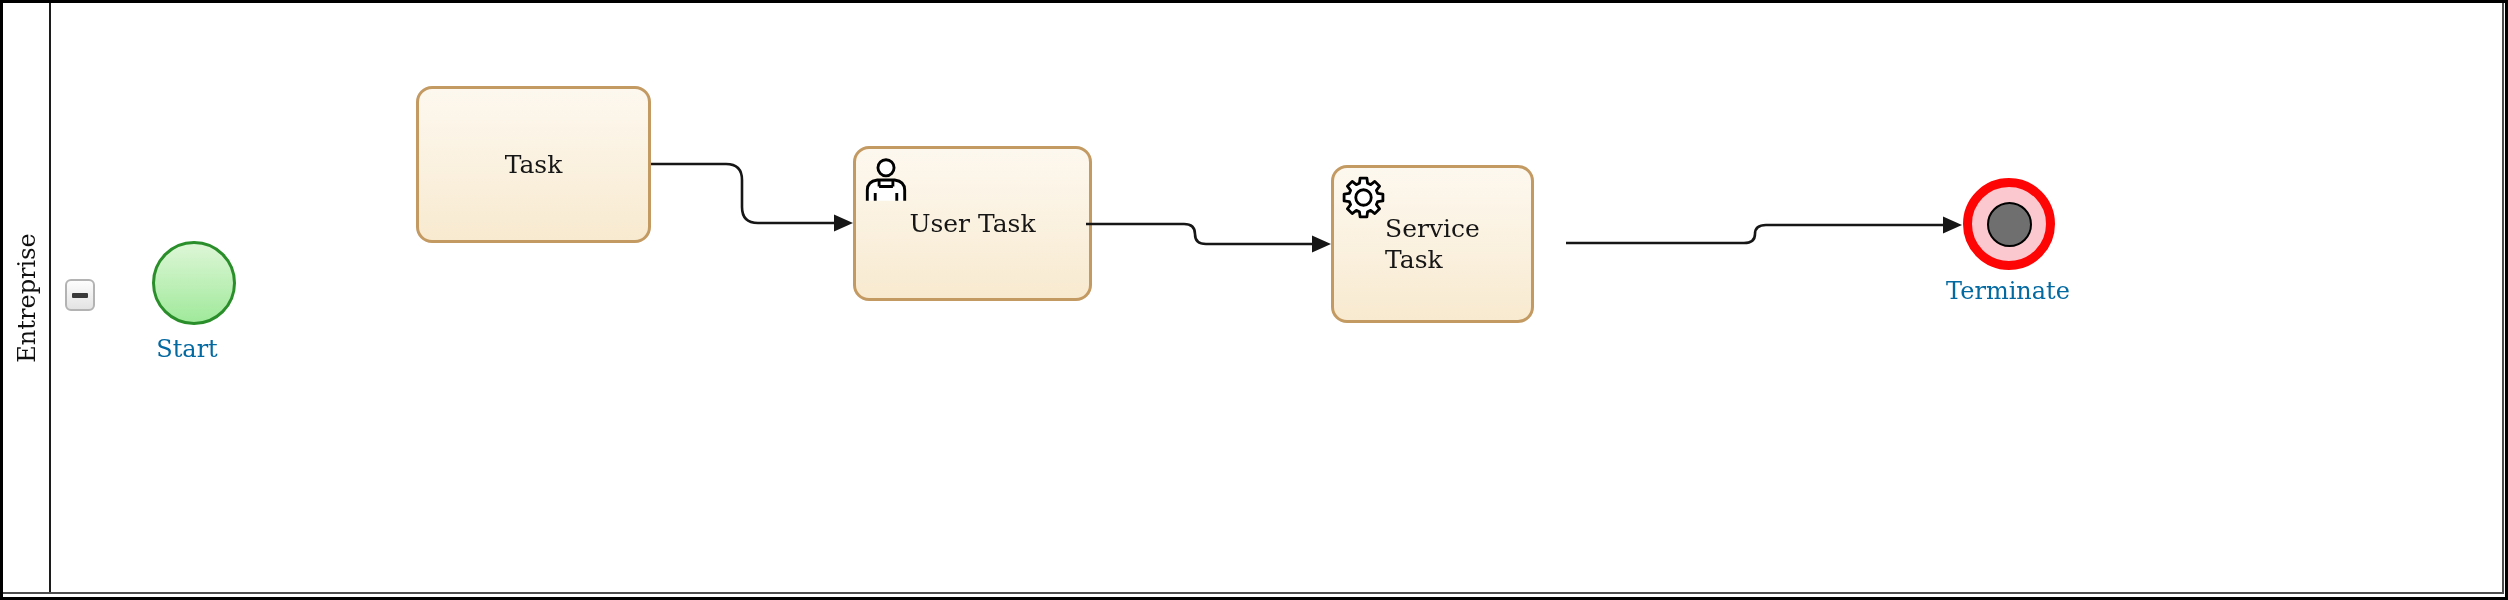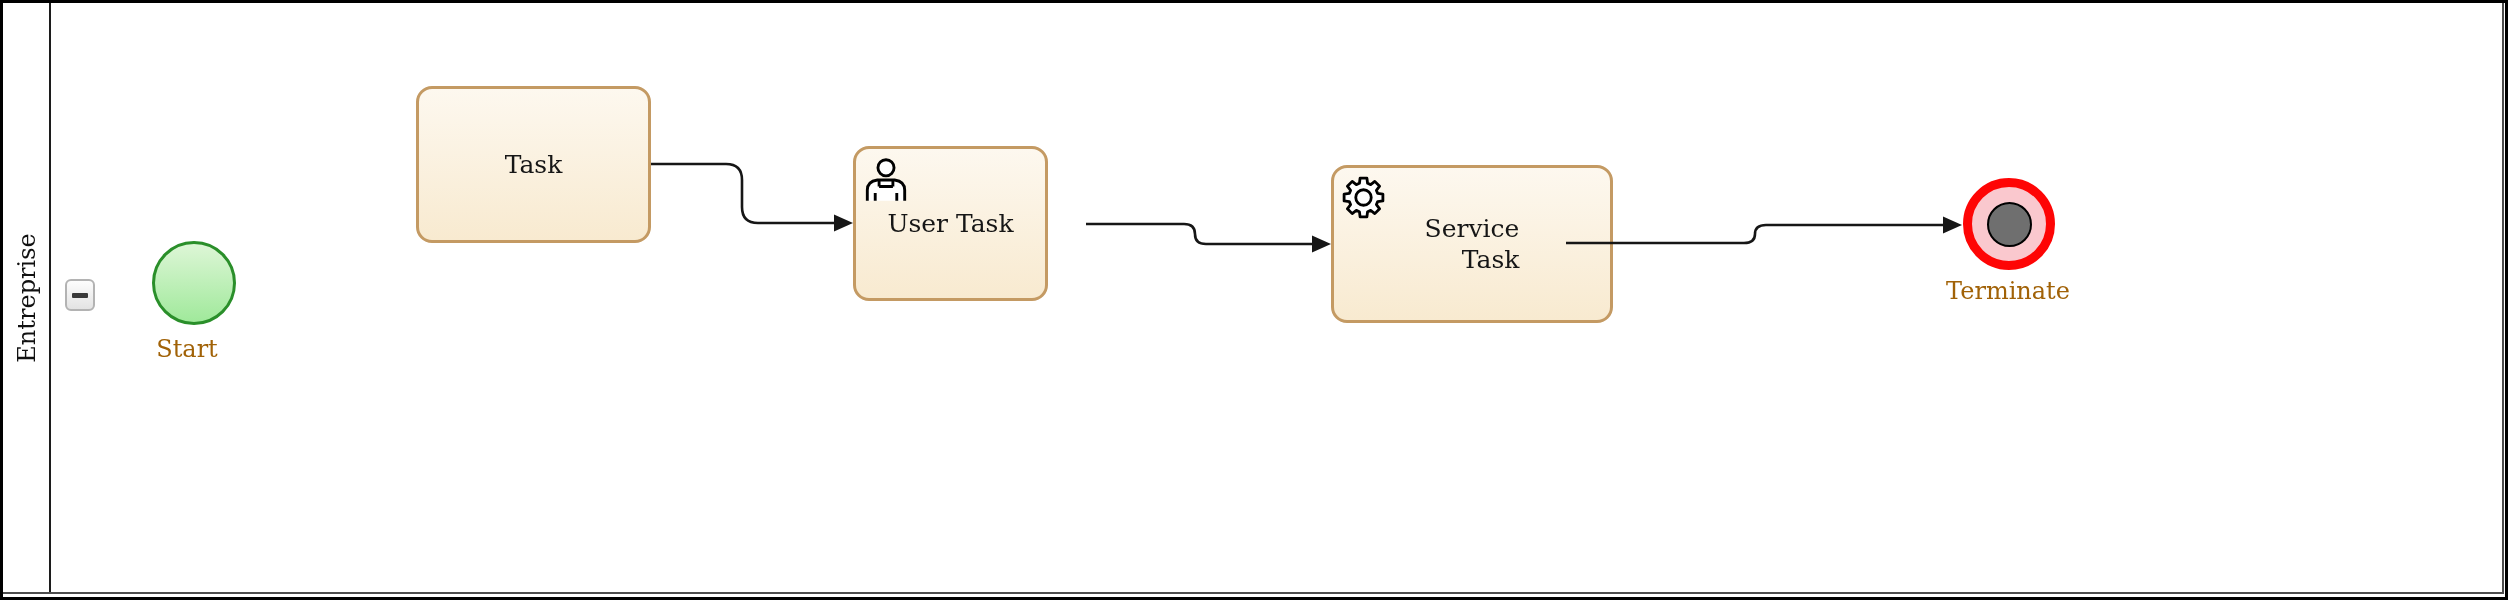--- a/index.html
+++ b/index.html
@@ -48,43 +48,43 @@
     background: linear-gradient(180deg, var(--start-fill-top, #ddf6d6) 0%, var(--start-fill-bottom, #a0e99b) 100%);
   }
 
   
   .activity {
     position: absolute;
     border: 3px solid var(--activity-border, #c49a63);
     border-radius: 16px;
     background: linear-gradient(180deg, var(--activity-fill-top, #fdf8ef) 0%, var(--activity-fill-bottom, #f8ead0) 100%);
     display: flex; align-items: center; justify-content: center;
-    text-align: right;
+    text-align: left;
   }
   .activity .node-label { font-size: 25px; line-height: 1.25; white-space: pre-line; color: #161616; }
   .node-task         { left: 413px;  top: 83px;  width: 235px; height: 157px; }
-  .node-user-task    { left: 850px;  top: 143px; width: 195px; height: 155px; }
-  .node-service-task { left: 1328px; top: 162px; width: 282px; height: 158px; }
+  .node-user-task    { left: 850px;  top: 143px; width: 239px; height: 155px; }
+  .node-service-task { left: 1328px; top: 162px; width: 203px; height: 158px; }
   .node-icon { position: absolute; left: 7px; top: 7px; }
 
   
   .terminate-event {
     position: absolute; left: 1960px; top: 175px; width: 92px; height: 92px;
     border: 9px solid var(--terminate-ring, #fe0505); border-radius: 50%;
     background: var(--terminate-fill, #fac8ce);
     display: flex; align-items: center; justify-content: center;
   }
   .terminate-core {
     width: 45px; height: 45px; border-radius: 50%;
     background: var(--terminate-core, #6f6f6f); border: 2px solid #000;
   }
 
   
   .event-label {
-    position: absolute; text-align: center; font-size: 24px; color: #a16207;
+    position: absolute; text-align: center; font-size: 24px; color: #0369a1;
     width: 180px; transform: translateX(-50%);
   }
   .start-label     { left: 184px;  top: 332px; }
   .terminate-label { left: 2005px; top: 274px; }
 
   
   .flows { position: absolute; left: 0; top: 0; width: 2508px; height: 600px; }
   .flows path    { fill: none; stroke: var(--flow-stroke, #161616); stroke-width: 2.6; stroke-linejoin: round; }
   .flows polygon { fill: var(--flow-stroke, #161616); stroke: none; }
 

